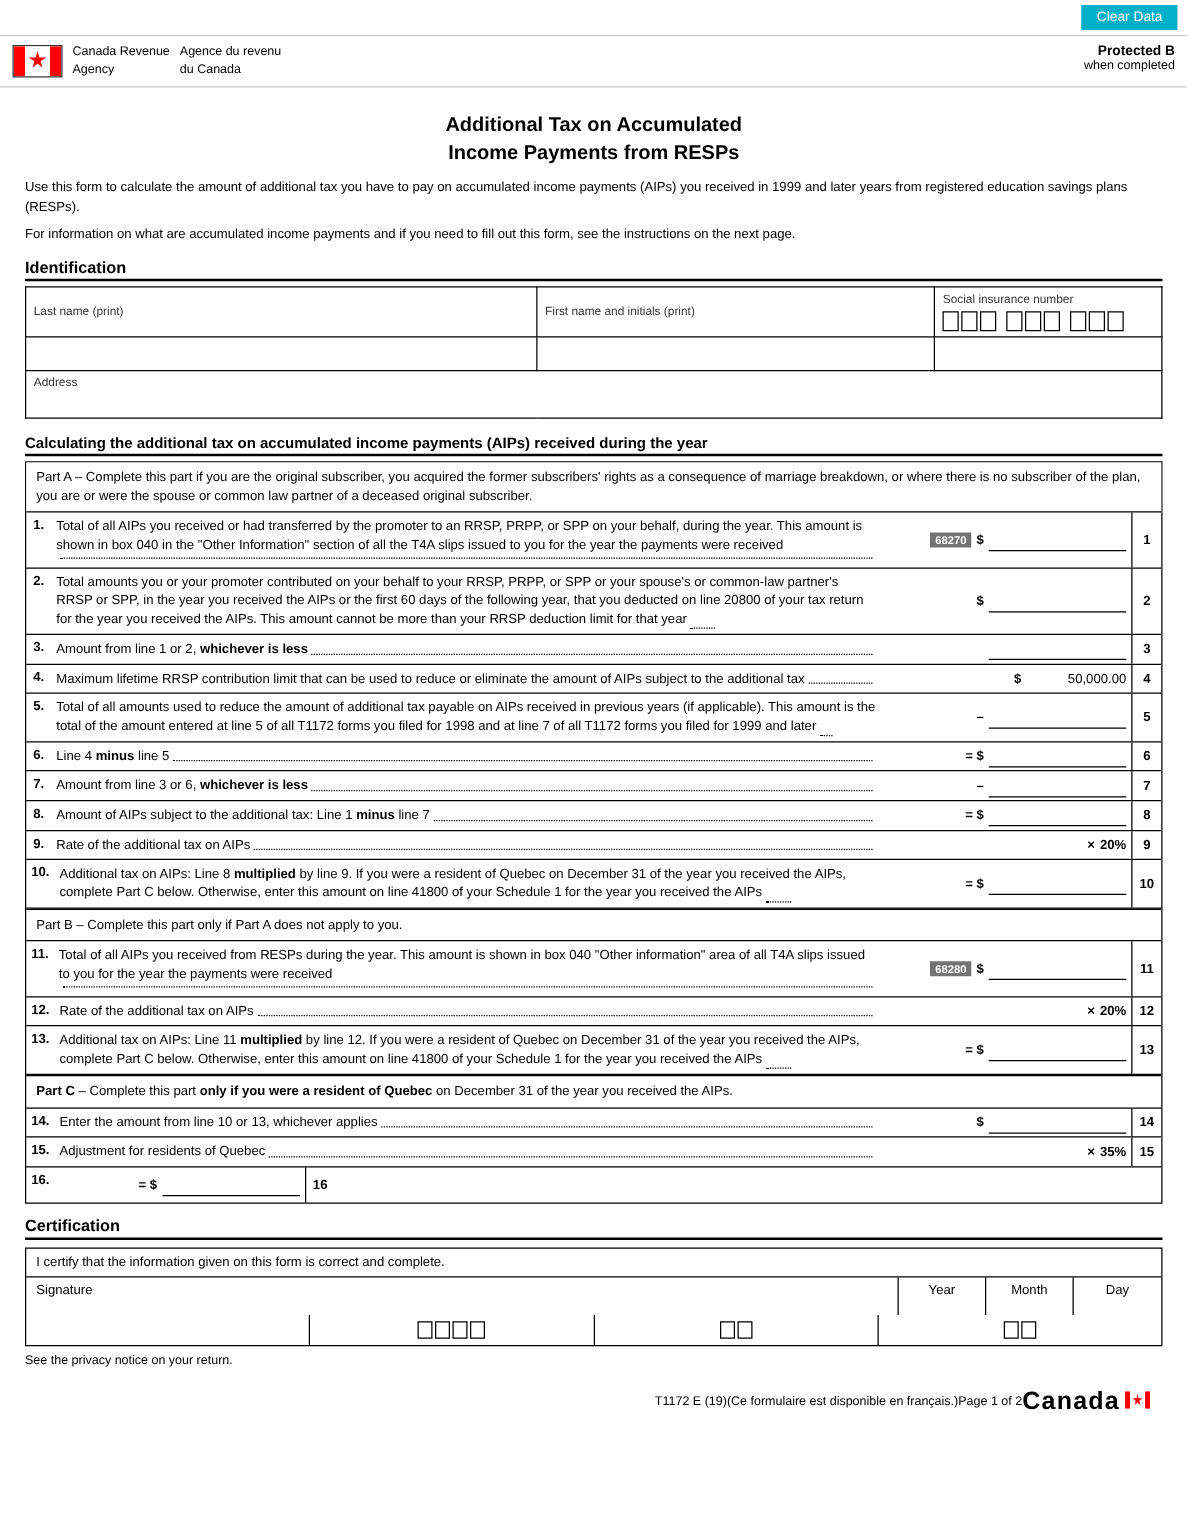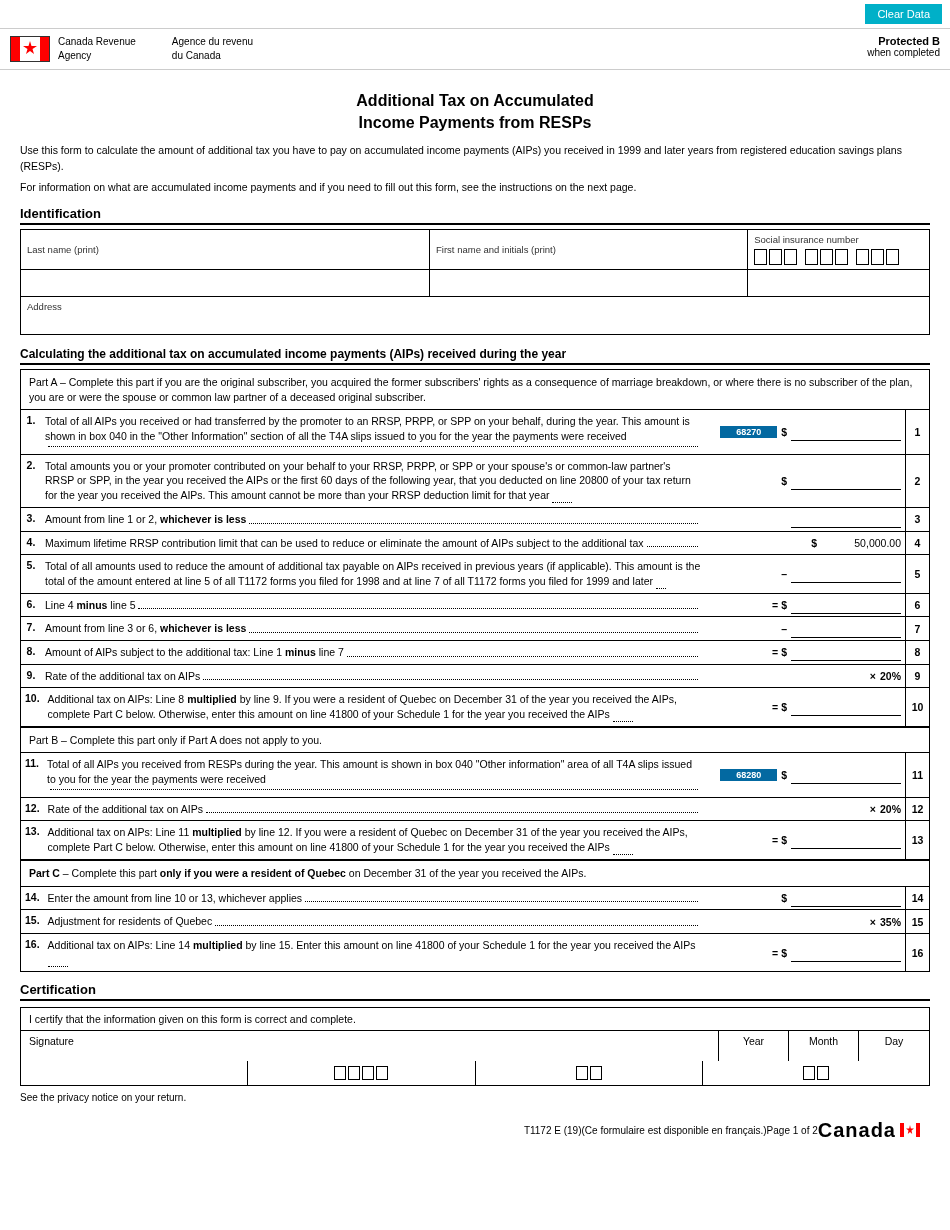--- a/index.html
+++ b/index.html
@@ -48,21 +48,20 @@
       justify-content: center;
       font-size: 16px;
     }
     .agency-name {
       font-size: 10px;
       line-height: 1.4;
     }
     .agency-fr {
       font-size: 10px;
       line-height: 1.4;
-      margin-left: 28px;
     }
     .protected-badge {
       text-align: right;
       font-size: 10px;
       margin-left: 48px;
     }
     .protected-badge strong {
       font-size: 11px;
     }
     .main-content {
@@ -156,25 +155,25 @@
       font-size: 10.5px;
       padding: 4px 4px;
       line-height: 1.4;
       display: flex;
       align-items: flex-start;
     }
     .line-desc-inner {
       width: 100%;
     }
     .code-box {
-      background: #0369a1;
+      background: #737373;
       color: #fff;
       font-size: 9px;
       font-weight: bold;
-      padding: 1px 16px;
+      padding: 1px 4px;
       white-space: nowrap;
     }
     .dollar-sign {
       font-size: 10.5px;
       font-weight: bold;
     }
     .input-field {
       border: none;
       border-bottom: 1px solid #000;
       width: 110px;
@@ -634,26 +633,20 @@
       </div>
       <div class="right-section">
         <span class="operator">×</span>
         <span class="rate-value">35%</span>
       </div>
       <div class="line-number-badge">15</div>
     </div>
 
     <div class="line-row">
       <div class="line-num">16.</div>
-      <div class="line-desc">
-        <div class="line-desc-inner">
-          <span>Additional tax on AIPs: Line 14 <strong>multiplied</strong> by line 15. Enter this amount on line 41800 of your Schedule 1 for the year you received the AIPs</span>
-          <span style="display:inline-block;width:20px;border-bottom:1px dotted #000;vertical-align:bottom;"></span>
-        </div>
-      </div>
       <div class="right-section">
         <span class="operator">= $</span>
         <input type="text" class="input-field" style="">
       </div>
       <div class="line-number-badge">16</div>
     </div>
 
   </div>
 
   <div class="section-heading">Certification</div>

